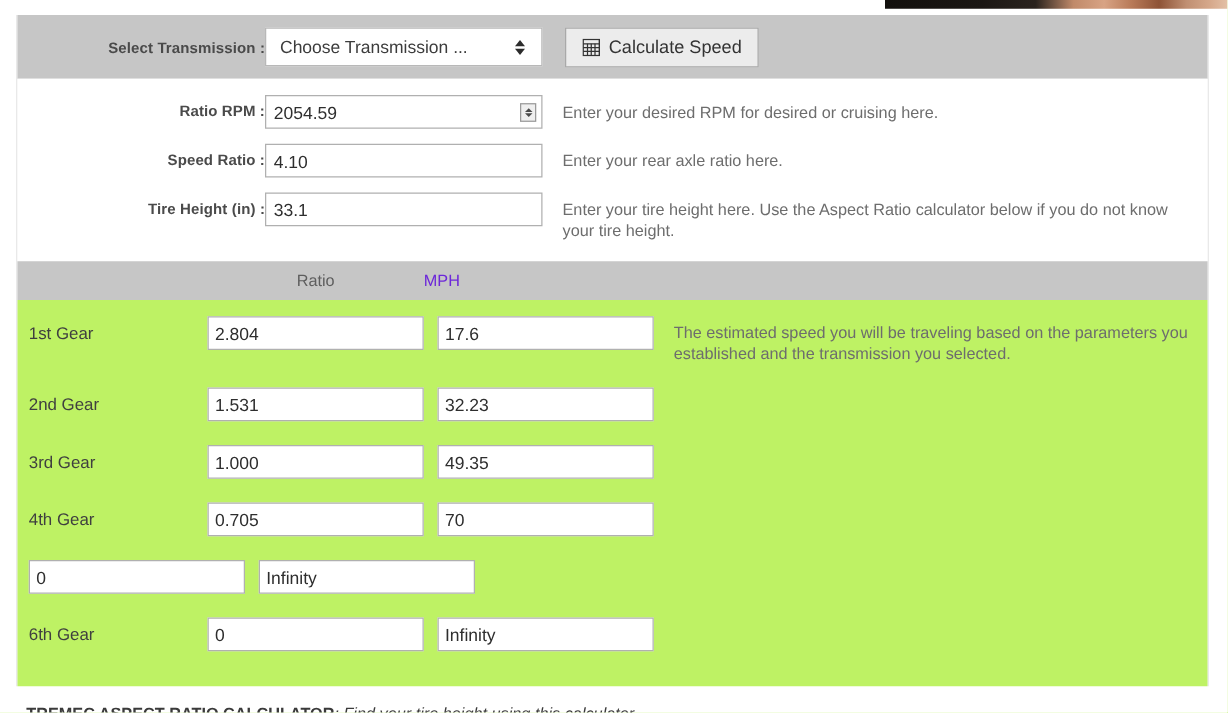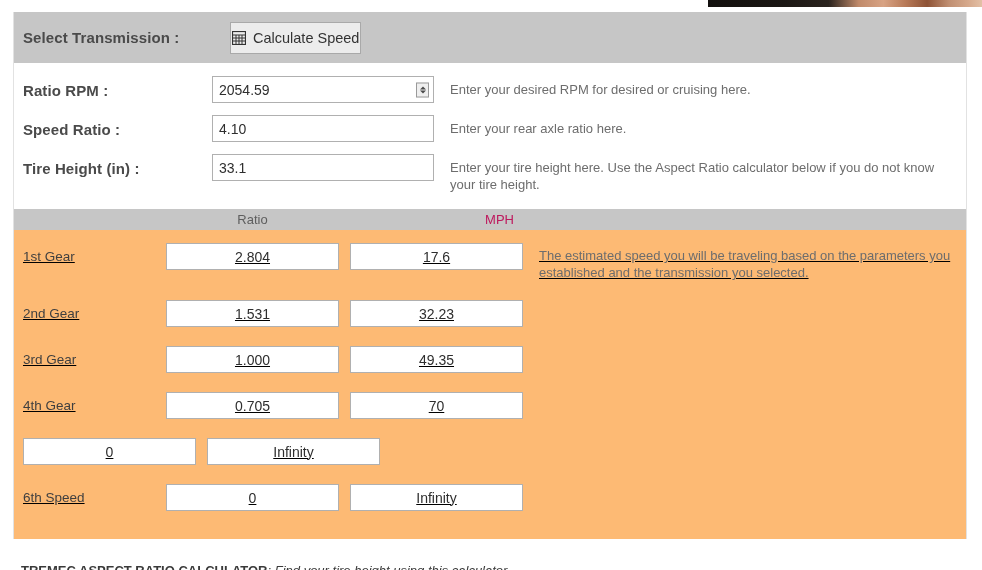--- a/index.html
+++ b/index.html
@@ -56,26 +56,27 @@
     background: #c6c6c6;
   }
 
   .row-select {
     display: flex;
     align-items: center;
     height: 51px;
     padding-left: 9px;
   }
   .lbl-strong {
-    font-size: 15px;
+    font-size: 12px;
     font-weight: bold;
     color: #4a4a4a;
     width: 189px;
     flex: 0 0 189px;
     letter-spacing: 0.1px;
+    text-align: right;
   }
 
   .select-wrap {
     position: relative;
     width: 222px;
     flex: 0 0 222px;
   }
   select.tx-select {
     -webkit-appearance: none;
     -moz-appearance: none;
@@ -109,21 +110,21 @@
   }
   .chev-up { border-bottom: 5px solid #2c2c2c; }
   .chev-dn { border-top: 5px solid #2c2c2c; }
 
   .btn-calc {
     margin-left: 18px;
     height: 32px;
     display: inline-flex;
     align-items: center;
     gap: 7px;
-    padding: 0 1px;
+    padding: 0 13px;
     background: #ececec;
     border: 1px solid #a9a9a9;
     font-family: "Liberation Sans", sans-serif;
     font-size: 14.5px;
     color: #333333;
     cursor: pointer;
     border-radius: 0;
   }
   .calc-icon { display: inline-block; width: 14px; height: 14px; }
 
@@ -188,40 +189,40 @@
     margin-left: 16px;
     font-size: 13px;
     color: #6d6d6d;
     line-height: 17px;
     padding-top: 5px;
     max-width: 486px;
   }
 
   
   .thead {
-    height: 21px;
+    height: 31px;
     display: flex;
     align-items: center;
     background: #c6c6c6;
   }
   .th-spacer { width: 152px; flex: 0 0 152px; }
   .th-ratio {
     width: 173px; flex: 0 0 173px;
     text-align: center;
     font-size: 13px;
     color: #5e5e5e;
   }
   .th-mph {
     width: 175px; flex: 0 0 175px;
-    text-align: right;
-    font-size: 13px;
-    color: #be185d;
-  }
-
-  .gear-body { background: #fdba74; padding: 13px 0 28px 0; text-decoration: underline; }
+    text-align: left;
+    font-size: 13px;
+    color: #6d28d9;
+  }
+
+  .gear-body { background: #bef264; padding: 13px 0 28px 0; }
   .grow {
     display: flex;
     align-items: flex-start;
     margin-bottom: 19px;
     padding-left: 9px;
   }
   .grow:last-child { margin-bottom: 0; }
   .gear-lbl {
     width: 143px; flex: 0 0 143px;
     font-size: 13.5px;
@@ -233,21 +234,20 @@
     height: 27px;
     border: 1px solid #b0b0b0;
     background: #ffffff;
     font-family: "Liberation Sans", sans-serif;
     font-size: 14px;
     color: #2e2e2e;
     padding: 0 5px;
     border-radius: 0;
     outline: none;
     flex: 0 0 173px;
-    text-align: center;
   }
   input.cell.mph { margin-left: 11px; }
   .gear-note {
     margin-left: 16px;
     font-size: 13px;
     color: #6d6d6d;
     line-height: 17px;
     padding-top: 4px;
     max-width: 448px;
   }
@@ -270,20 +270,29 @@
 <div class="page">
 
   <div class="banner-strip"></div>
 
   <div class="calc-container">
 
     <div class="band-gray">
       <div class="row-select">
         <div class="lbl-strong">Select Transmission :</div>
 
+        <div class="select-wrap">
+          <select class="tx-select">
+            <option>Choose Transmission ...</option>
+          </select>
+          <span class="select-chevrons">
+            <span class="chev-up"></span>
+            <span class="chev-dn"></span>
+          </span>
+        </div>
 
         <button class="btn-calc">
           <span class="calc-icon">
             <svg width="14" height="14" viewBox="0 0 14 14" aria-hidden="true">
               <rect x="0.5" y="0.5" width="13" height="13" fill="none" stroke="#333" stroke-width="1.2"></rect>
               <line x1="0.5" y1="4" x2="13.5" y2="4" stroke="#333" stroke-width="1"></line>
               <line x1="4" y1="4" x2="4" y2="13.5" stroke="#333" stroke-width="1"></line>
               <line x1="7" y1="4" x2="7" y2="13.5" stroke="#333" stroke-width="1"></line>
               <line x1="10" y1="4" x2="10" y2="13.5" stroke="#333" stroke-width="1"></line>
               <line x1="0.5" y1="7" x2="13.5" y2="7" stroke="#333" stroke-width="1"></line>
@@ -359,21 +368,21 @@
         <input class="cell" type="text" value="0.705" style="">
         <input class="cell mph" type="text" value="70" style="">
       </div>
 
       <div class="grow">
         <input class="cell" type="text" value="0" style="">
         <input class="cell mph" type="text" value="Infinity" style="">
       </div>
 
       <div class="grow">
-        <div class="gear-lbl">6th Speed</div>
+        <div class="gear-lbl">6th Gear</div>
         <input class="cell" type="text" value="0" style="">
         <input class="cell mph" type="text" value="Infinity" style="">
       </div>
 
     </div>
 
   </div>
 
   <div class="bottom-note">
     <b>TREMEC ASPECT RATIO CALCULATOR</b><span>: Find your tire height using this calculator.</span>

